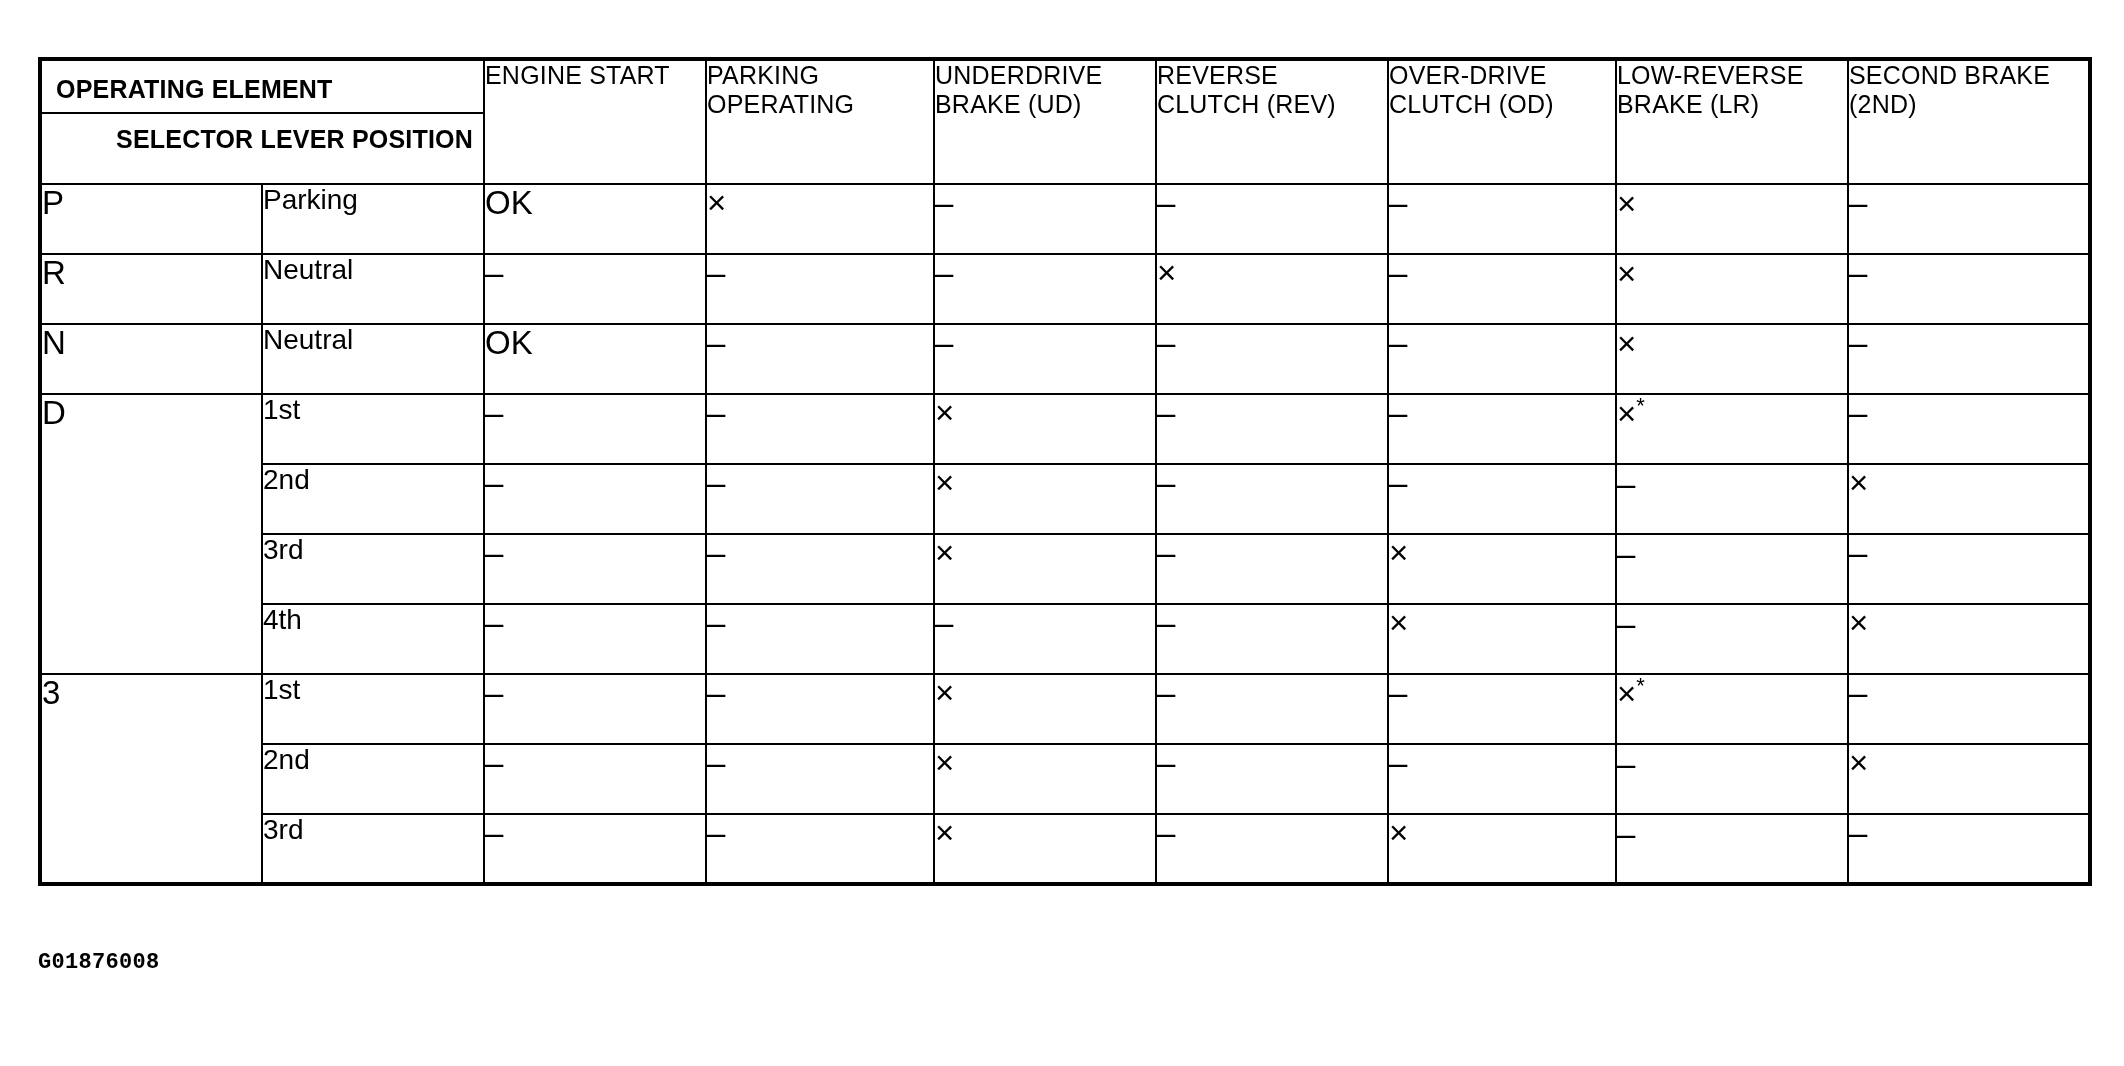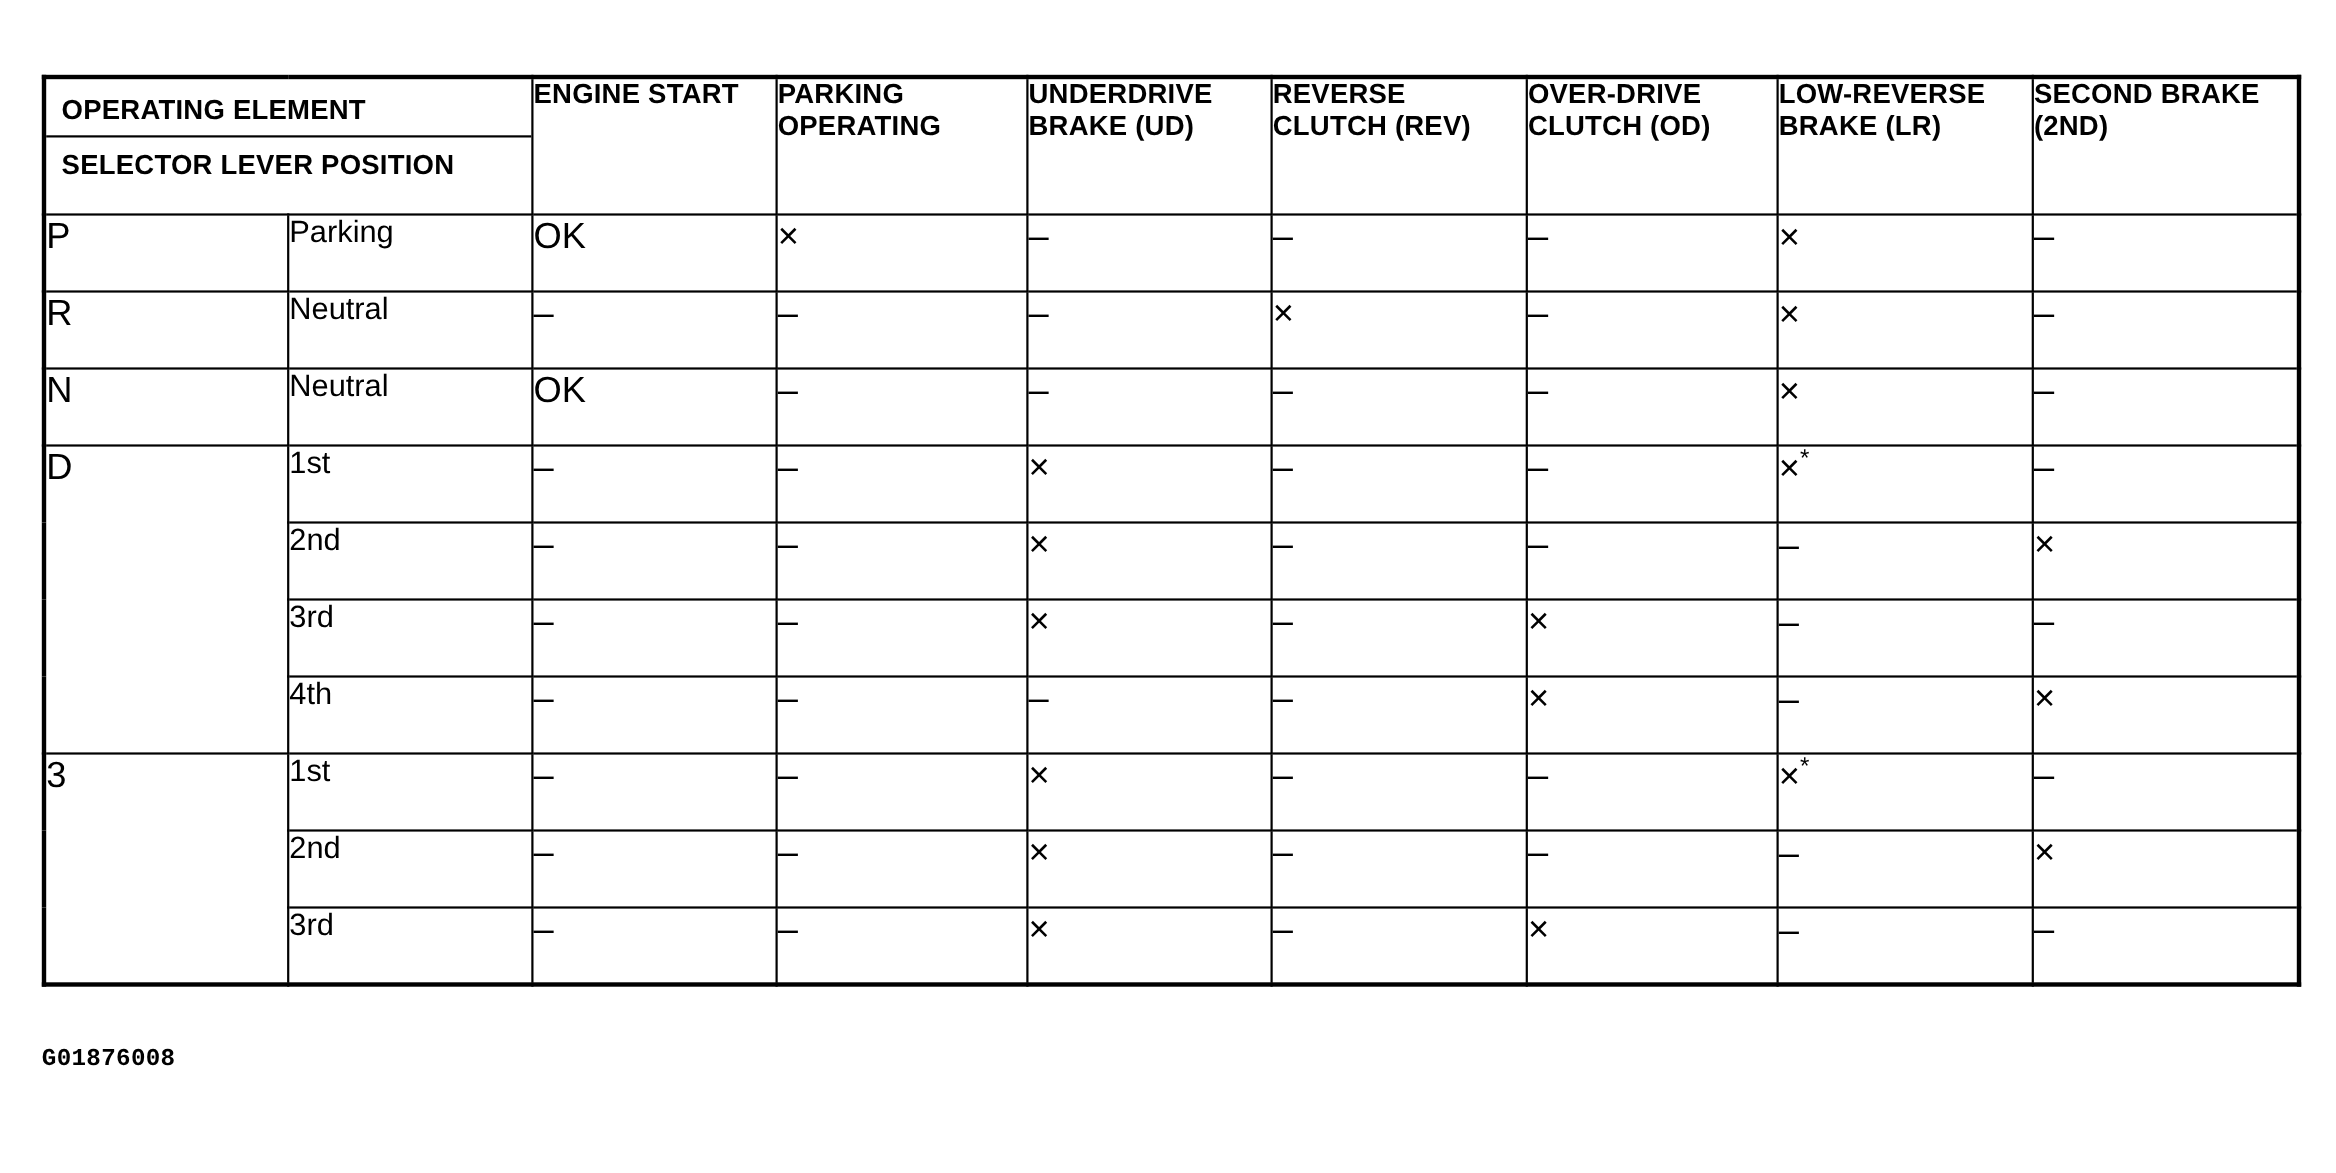--- a/index.html
+++ b/index.html
@@ -16,42 +16,42 @@
   }
   .page {
     position: relative;
     width: 2124px;
     height: 1066px;
     box-sizing: border-box;
   }
   .table-wrap {
     position: absolute;
     left: 38px;
-    top: 68px;
+    top: 57px;
     width: 2050px;
   }
   table.spec {
     border-collapse: collapse;
     table-layout: fixed;
     width: 2050px;
     border: 4px solid #000000;
   }
   table.spec td, table.spec th {
     border: 2px solid #000000;
     padding: 0;
     vertical-align: top;
     background: #ffffff;
   }
   
   table.spec {
     outline: none;
   }
   .hdr-cell {
     font-size: 25px;
-    font-weight: bold;
+    font-weight: normal;
     line-height: 1.17;
     letter-spacing: 0.2px;
     padding: 14px 10px 10px 12px;
     vertical-align: top;
     height: 122px;
     box-sizing: border-box;
   }
   .hdr-left {
     padding: 0;
     height: 122px;
@@ -62,20 +62,21 @@
     padding: 14px 10px 8px 14px;
     border-bottom: 2px solid #000000;
     letter-spacing: 0.2px;
   }
   .hdr-left .line2 {
     font-size: 25px;
     font-weight: bold;
     padding: 10px 10px 8px 14px;
     line-height: 1.2;
     letter-spacing: 0.2px;
+    text-align: right;
   }
   .lever-cell {
     font-size: 33px;
     font-weight: 400;
     padding: 8px 10px 8px 14px;
     line-height: 1.1;
     vertical-align: top;
   }
   .gear-cell {
     font-size: 28px;

